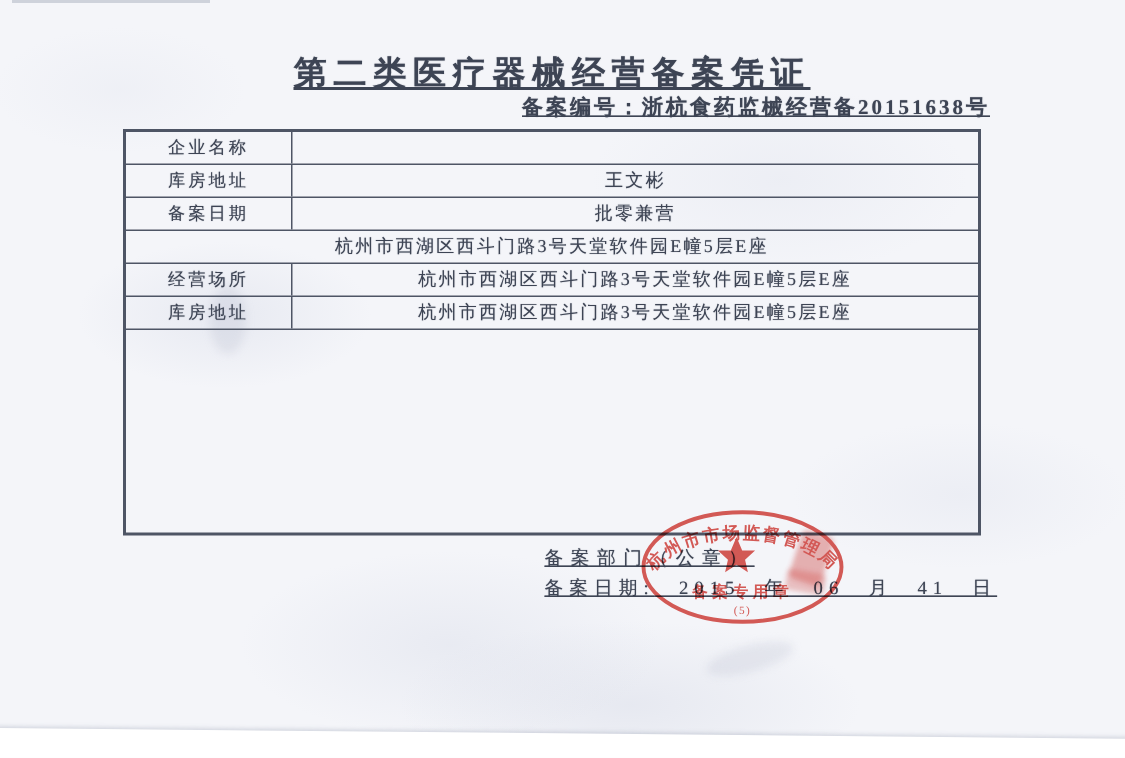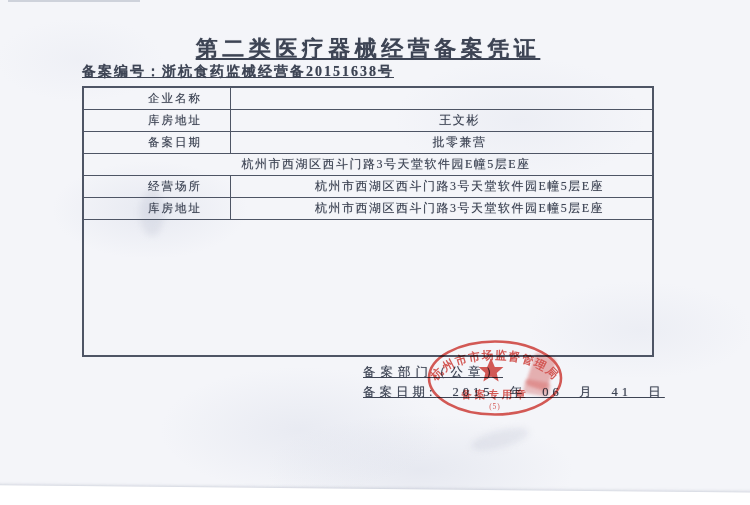--- a/index.html
+++ b/index.html
@@ -31,34 +31,34 @@
   }
   .ink{color:#3d4454;text-shadow:0 0 .7px rgba(61,68,84,.55);text-decoration:underline;}
 
   .title{
     position:absolute;left:82px;top:34px;width:572px;
     text-align:center;font-size:22px;font-weight:600;
     letter-spacing:4.5px;white-space:nowrap;
   }
   .subtitle{
     position:absolute;left:82px;top:63px;width:578px;
-    font-size:14px;font-weight:700;
+    text-align:right;font-size:14px;font-weight:700;
     letter-spacing:2px;white-space:nowrap;
   }
 
   .tbl{
     position:absolute;left:82px;top:86px;width:572px;height:271px;
     border:2px solid #4e5565;box-sizing:border-box;
     background:rgba(255,255,255,.0);
   }
   .row{display:flex;height:22px;border-bottom:1.5px solid #4e5565;box-sizing:border-box;}
   .row.row-7{height:115px;border-bottom:none;}
   .cell{display:flex;align-items:center;box-sizing:border-box;
     font-size:12px;letter-spacing:2px;color:#3d4454;
-    text-shadow:0 0 .7px rgba(61,68,84,.5);white-space:nowrap;margin-left:36px;}
+    text-shadow:0 0 .7px rgba(61,68,84,.5);white-space:nowrap;}
   .cell.label{width:111px;border-right:1.5px solid #4e5565;justify-content:center;font-size:11.5px;}
   .cell.value{flex:1;justify-content:center;letter-spacing:1.5px;}
   .row-7 .cell.value{justify-content:flex-start;padding-left:13px;}
 
   .footer-line1{
     position:absolute;left:363px;top:364px;
     font-size:12.5px;letter-spacing:5px;white-space:nowrap;
   }
   .footer-line2{
     position:absolute;left:363px;top:384px;

